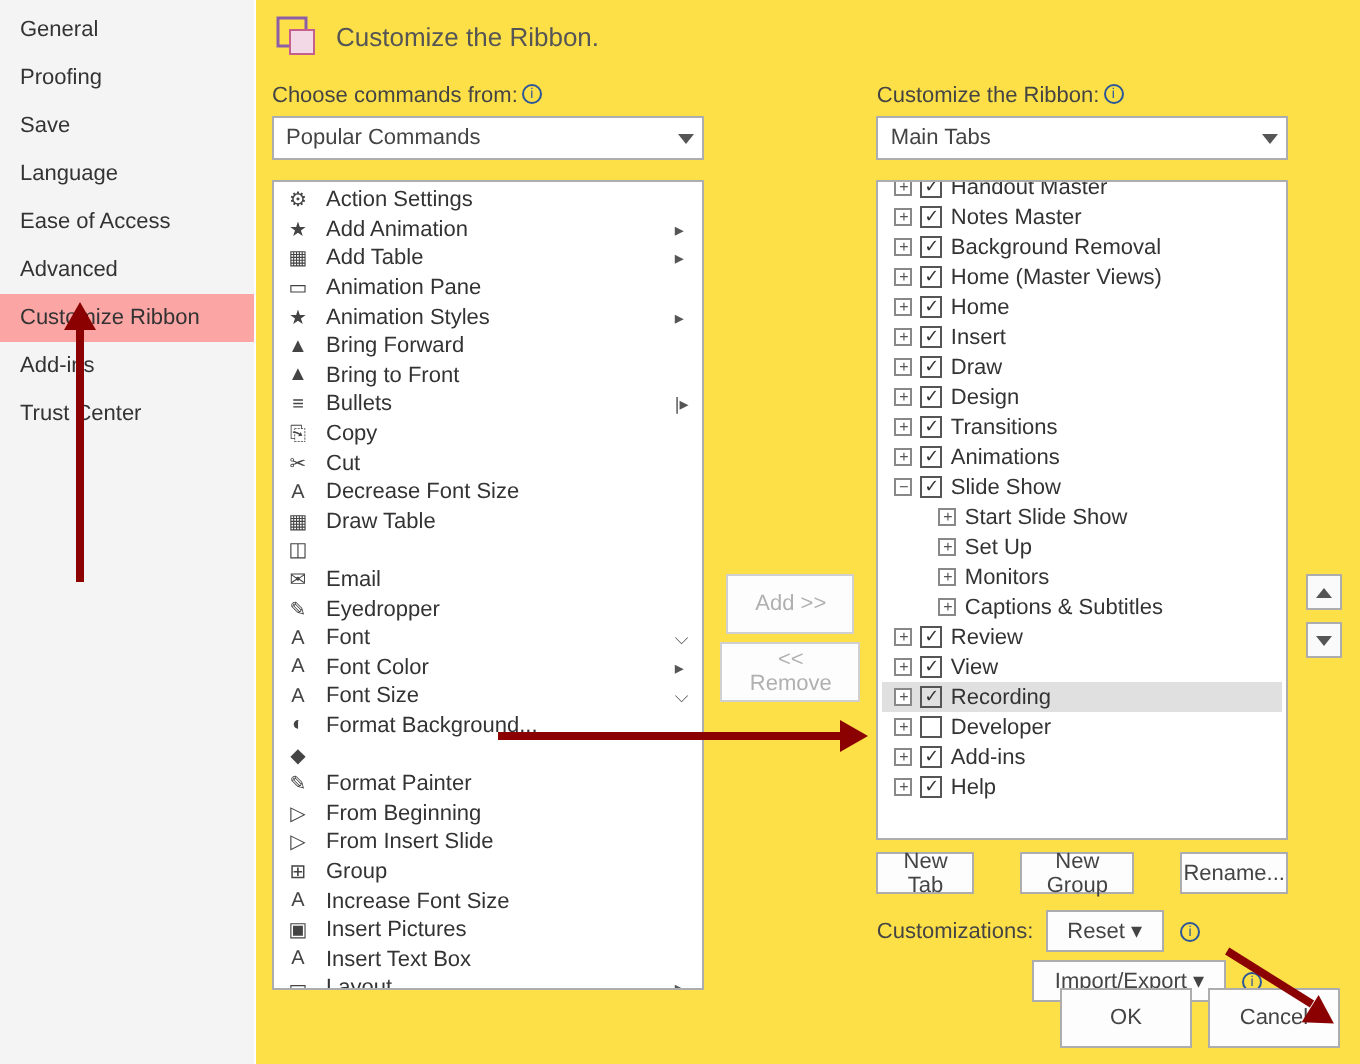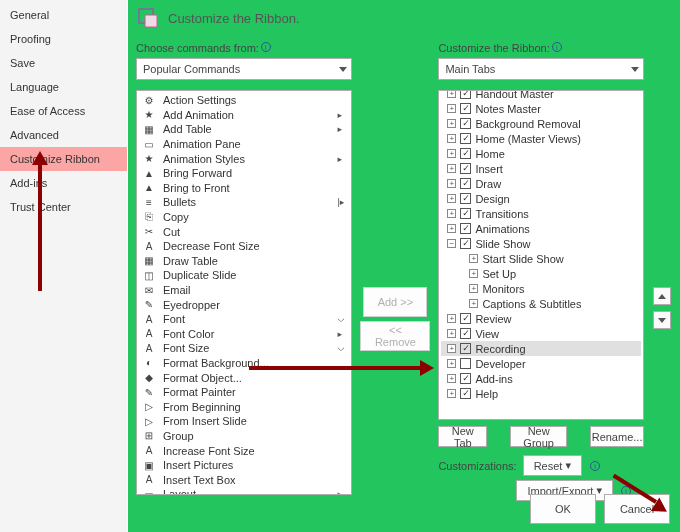--- a/index.html
+++ b/index.html
@@ -1,20 +1,20 @@
 <!DOCTYPE html>
 <html><head>
 <meta charset="utf-8">
 <style>
 * { box-sizing: border-box; margin: 0; padding: 0; font-family: 'Segoe UI', Tahoma, sans-serif; font-size: 11px; }
 body { width: 680px; height: 532px; background: #fff; color: #444; position: relative; overflow: hidden; }
 .sidebar { position: absolute; left: 0; top: 0; width: 127px; height: 532px; background: #f4f4f4; padding-top: 3px; }
 .sidebar-item { padding: 6px 10px; cursor: pointer; color: #333; }
 .sidebar-item.selected { background: #fca5a5; }
-.main { position: absolute; left: 128px; top: 0; right: 0; bottom: 0; background: #22c55e; padding: 6px 8px; }
+.main { position: absolute; left: 128px; top: 0; right: 0; bottom: 0; background: #fde047; padding: 6px 8px; }
 .title-row { display: flex; align-items: center; gap: 8px; margin-bottom: 12px; }
 .title-icon { width: 24px; height: 24px; display: flex; align-items: center; justify-content: center; }
 .title-text { font-size: 13px; color: #555; }
 .columns { display: flex; gap: 8px; }
 .col { flex: 1; min-width: 0; }
 .col-label { color: #444; margin-bottom: 4px; }
 .info-icon { display:inline-block; width:10px; height:10px; border-radius:50%; border:1px solid #2b579a; color:#2b579a; font-size:7px; text-align:center; line-height:9px; vertical-align: top; margin-left:2px; }
 .dropdown { width: 100%; height: 22px; border: 1px solid #adadad; background: #fff; display: flex; align-items: center; justify-content: space-between; padding: 0 4px 0 6px; cursor: pointer; }
 .dropdown .caret { width:0; height:0; border-left:4px solid transparent; border-right:4px solid transparent; border-top:5px solid #555; }
 .listbox { border: 1px solid #adadad; background: #fff; margin-top: 10px; height: 405px; overflow: hidden; position: relative; }
@@ -141,21 +141,20 @@
             <div class="cmd-row">
               <span class="cmd-icon">A</span>
               <span class="cmd-label">Decrease Font Size</span>
             </div>
             <div class="cmd-row">
               <span class="cmd-icon">▦</span>
               <span class="cmd-label">Draw Table</span>
             </div>
             <div class="cmd-row">
               <span class="cmd-icon">◫</span>
-              <span class="cmd-label">Duplicate Slide</span>
             </div>
             <div class="cmd-row">
               <span class="cmd-icon">✉</span>
               <span class="cmd-label">Email</span>
             </div>
             <div class="cmd-row">
               <span class="cmd-icon">✎</span>
               <span class="cmd-label">Eyedropper</span>
             </div>
             <div class="cmd-row">
@@ -172,21 +171,20 @@
               <span class="cmd-icon">A</span>
               <span class="cmd-label">Font Size</span>
               <span class="cmd-sub">⌵</span>
             </div>
             <div class="cmd-row">
               <span class="cmd-icon">◐</span>
               <span class="cmd-label">Format Background...</span>
             </div>
             <div class="cmd-row">
               <span class="cmd-icon">◆</span>
-              <span class="cmd-label">Format Object...</span>
             </div>
             <div class="cmd-row">
               <span class="cmd-icon">✎</span>
               <span class="cmd-label">Format Painter</span>
             </div>
             <div class="cmd-row">
               <span class="cmd-icon">▷</span>
               <span class="cmd-label">From Beginning</span>
             </div>
             <div class="cmd-row">

